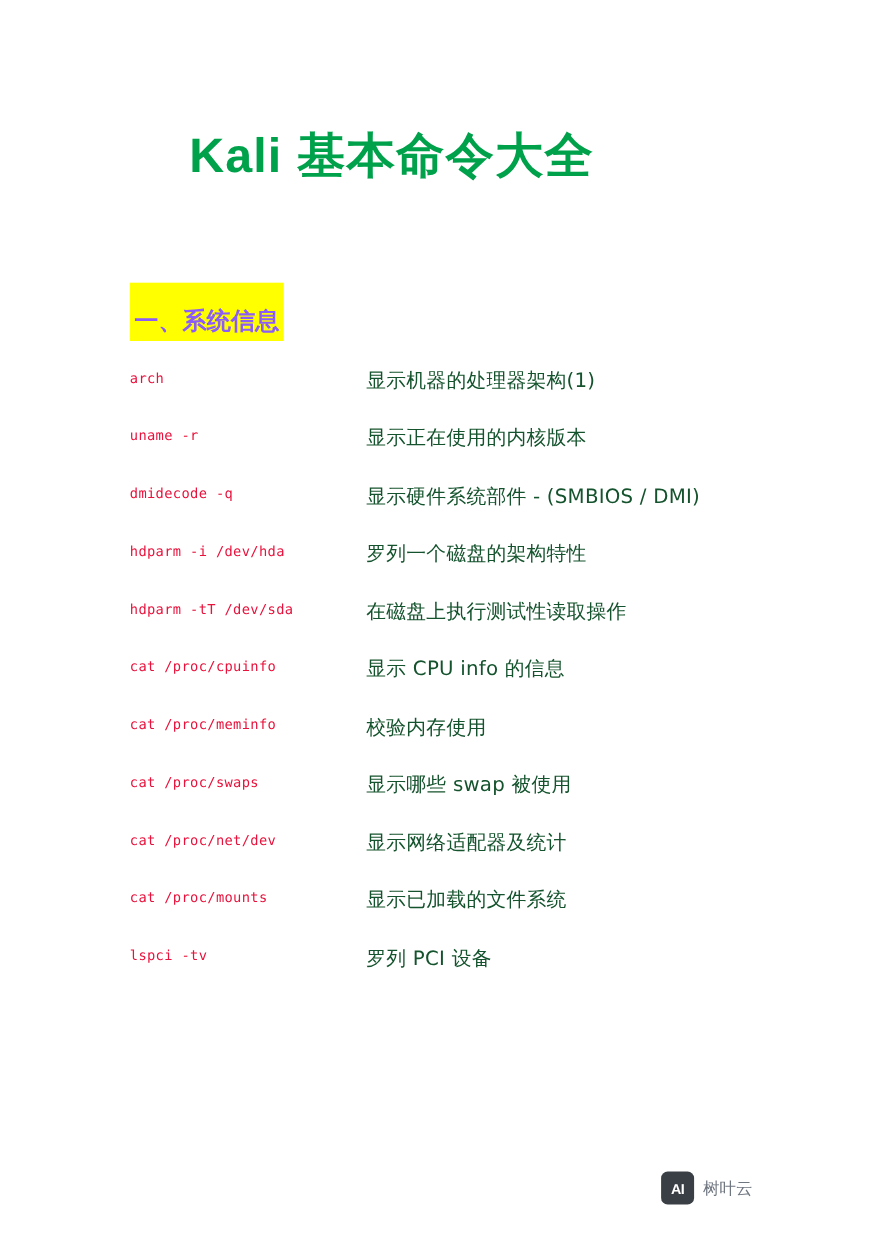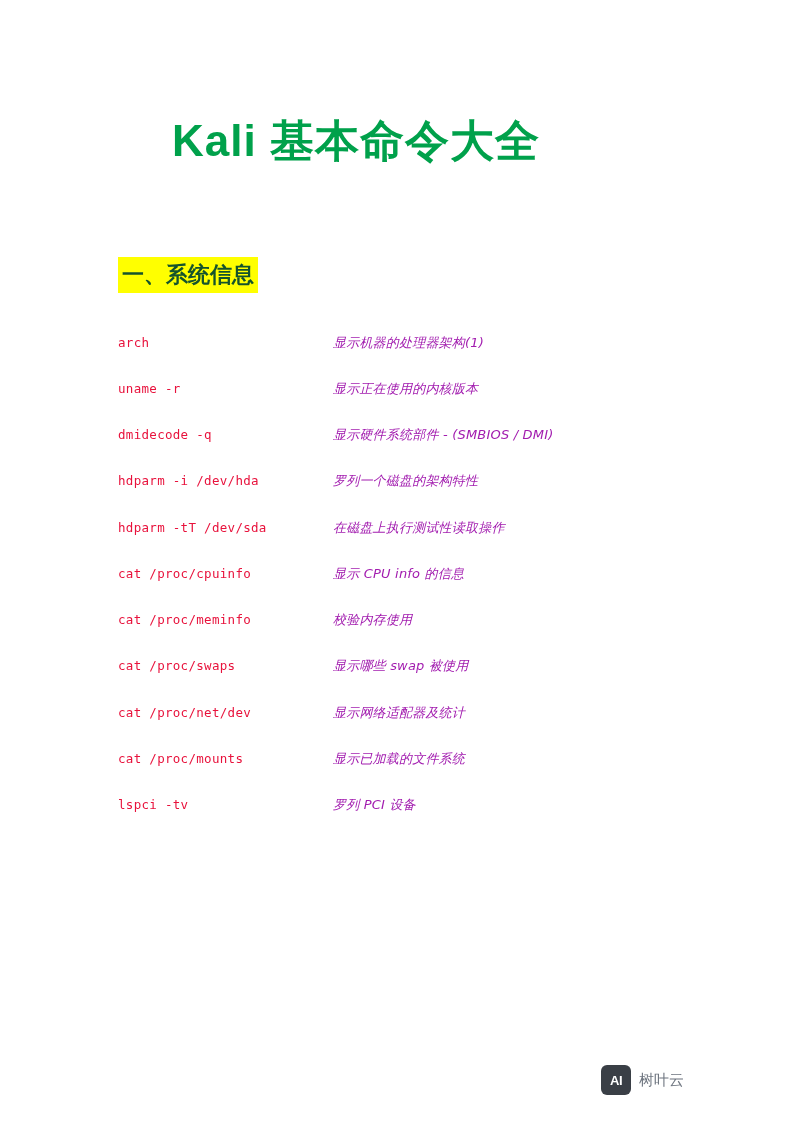--- a/index.html
+++ b/index.html
@@ -30,54 +30,53 @@
     padding-top: 112px;
     font-family: "Liberation Sans", sans-serif;
   }
   .section-heading-wrap {
     margin-top: 86px;
     padding-left: 118px;
   }
   .section-heading {
     display: inline-block;
     background: #ffff00;
-    color: #14532d;
+    color: #8b5cf6;
     font-size: 22px;
     font-weight: bold;
     line-height: 1.35;
-    padding: 3px 4px 3px 4px;
+    padding: 20px 4px 3px 4px;
     font-family: "Liberation Sans", sans-serif;
   }
   .cmd-table {
-    margin-top: 42px;
+    margin-top: 26px;
     padding-left: 118px;
     padding-right: 40px;
   }
   .cmd-row {
     display: flex;
     align-items: flex-start;
     margin-bottom: 30px;
   }
   .cmd-name {
     width: 215px;
     flex: 0 0 215px;
     color: #e8123c;
     font-family: "DejaVu Sans Mono", monospace;
     font-size: 12.5px;
     line-height: 1.2;
     letter-spacing: 0.3px;
     white-space: nowrap;
   }
   .cmd-desc {
-    color: #a21caf;
+    color: #14532d;
     font-family: "DejaVu Sans", sans-serif;
-    font-size: 13px;
+    font-size: 18px;
     line-height: 1.25;
     letter-spacing: 0.2px;
-    font-style: italic;
   }
   .watermark {
     position: absolute;
     right: 28px;
     bottom: 36px;
     display: flex;
     align-items: center;
     gap: 8px;
   }
   .wm-logo {

